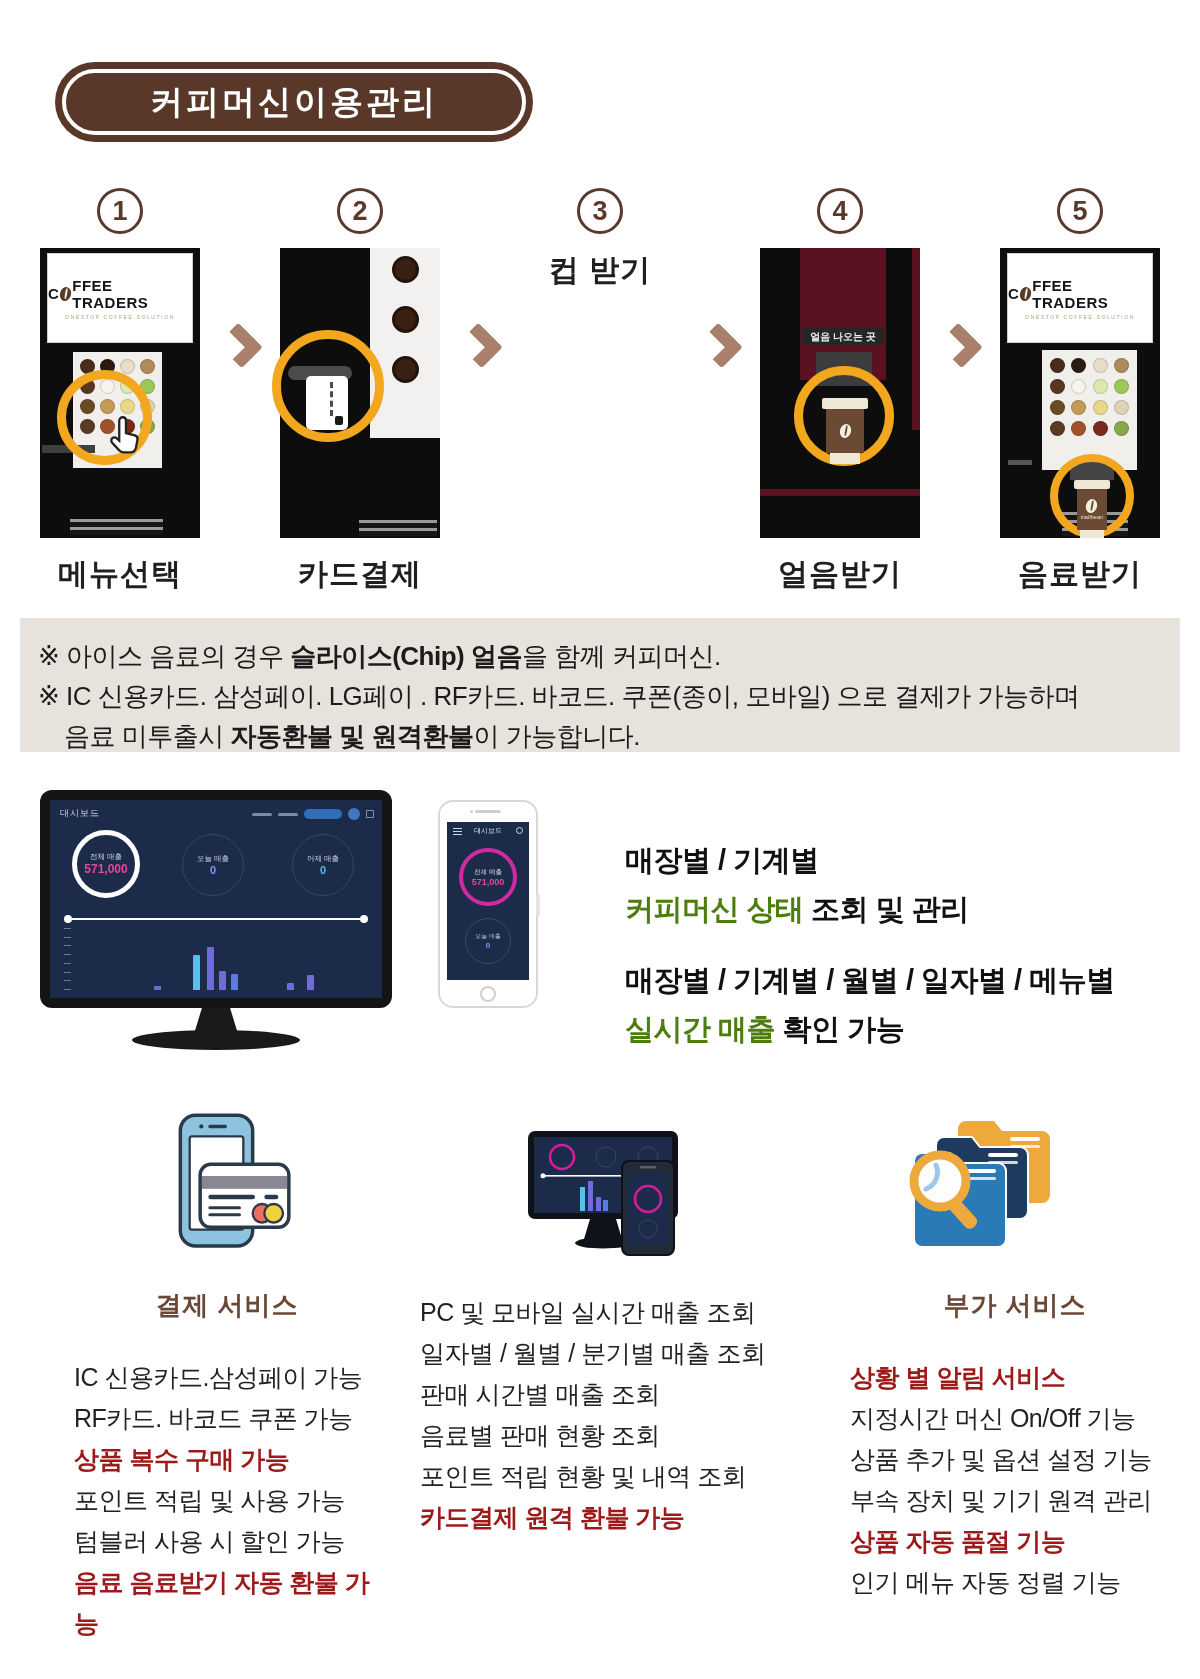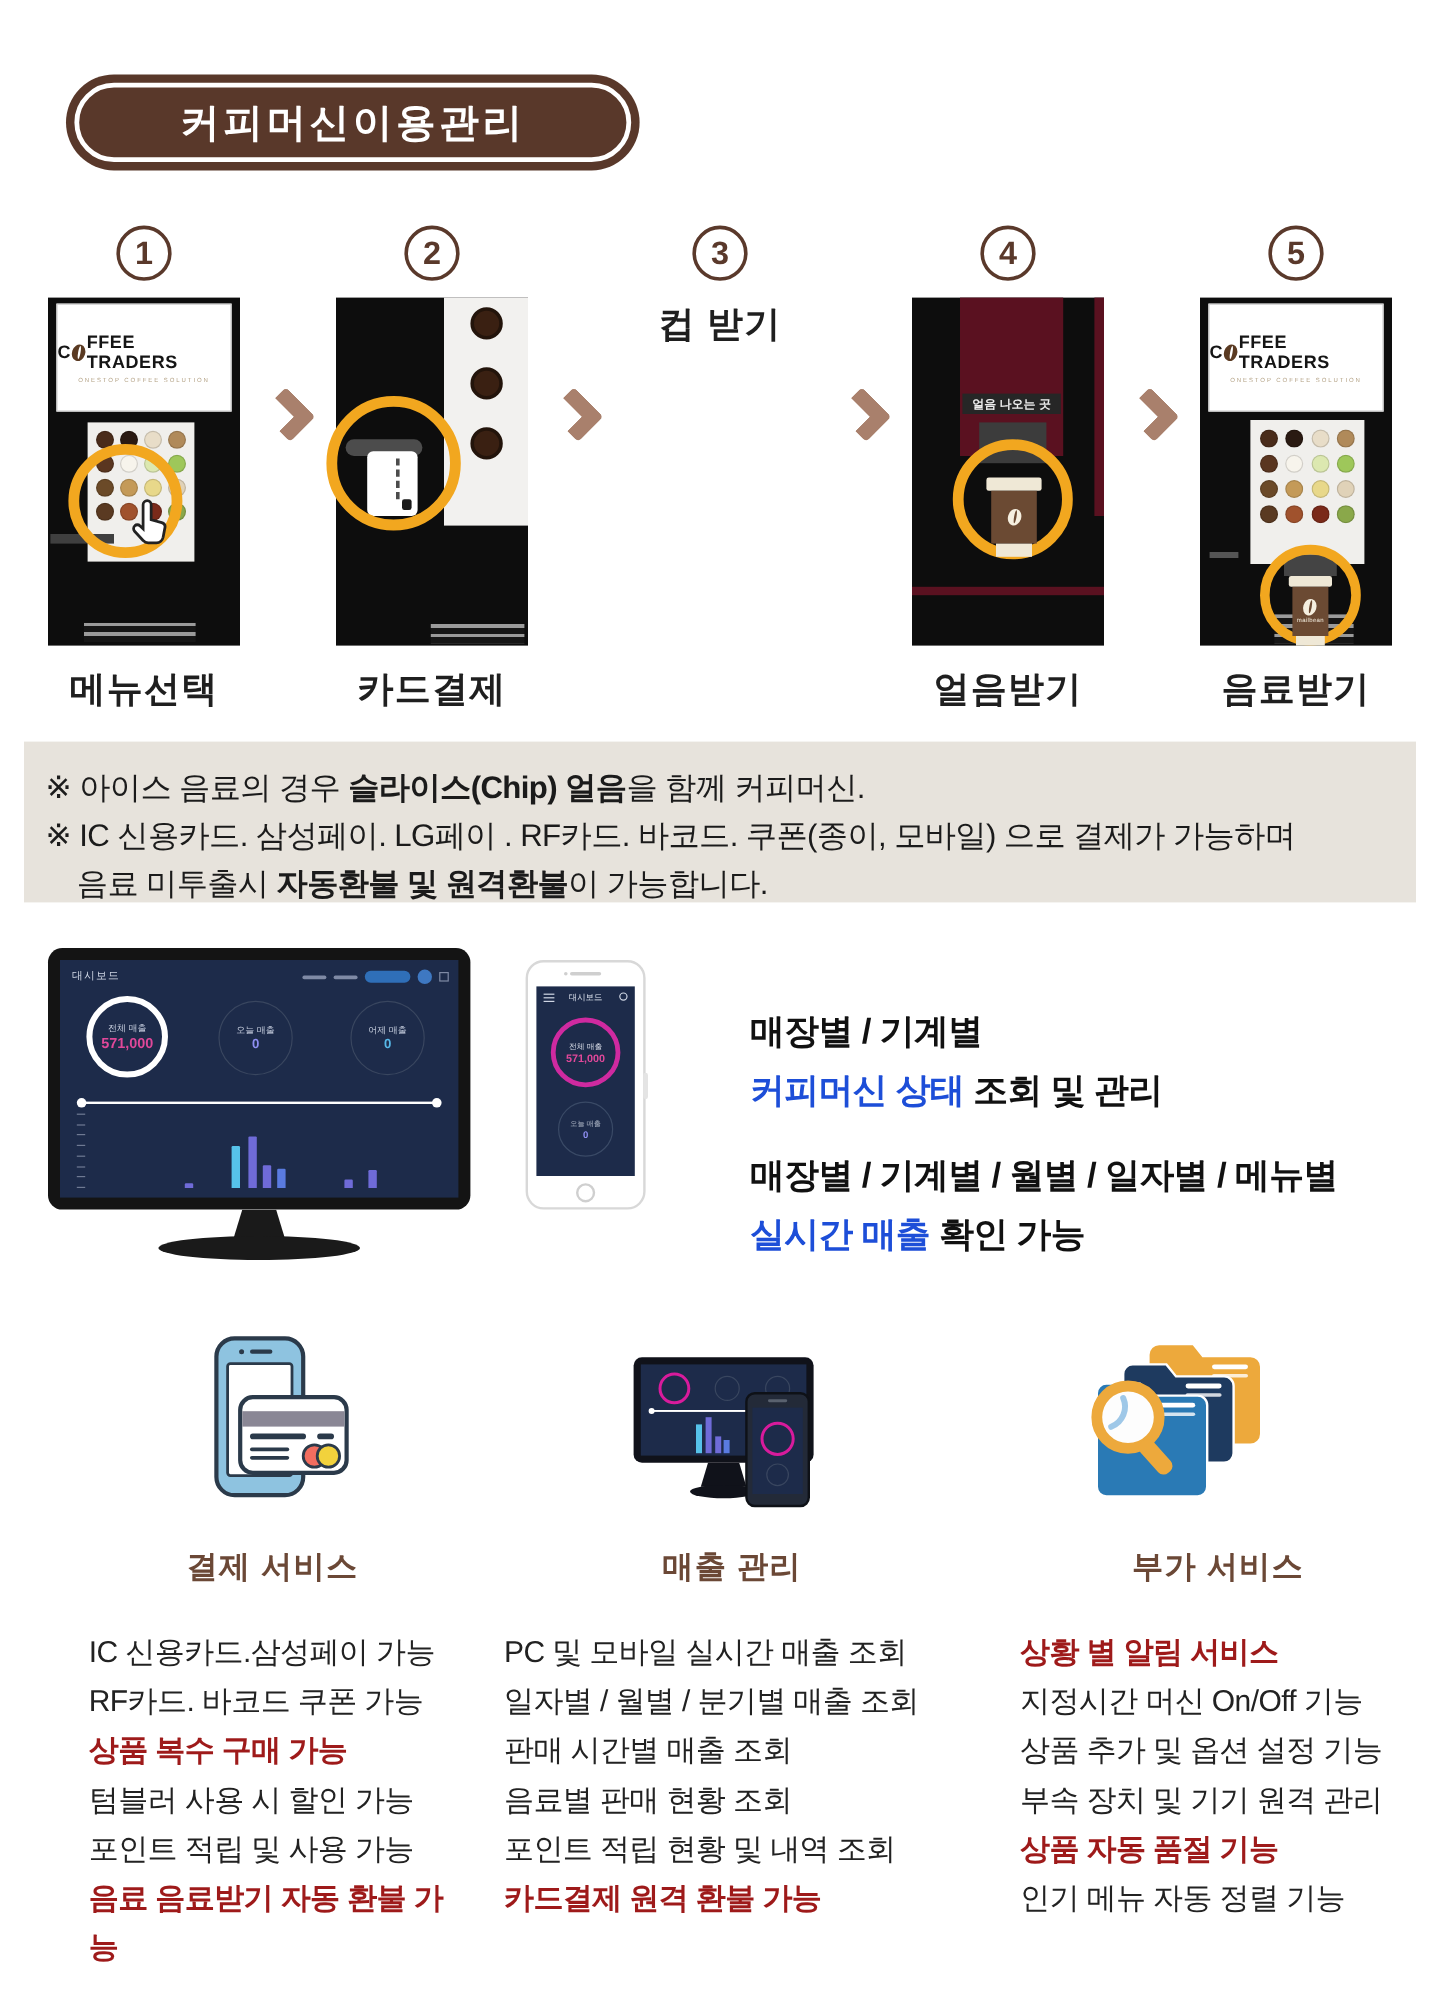--- a/index.html
+++ b/index.html
@@ -142,21 +142,21 @@
     border:1px solid #3a4a66; border-radius:50%; display:flex; flex-direction:column; align-items:center; justify-content:center; }
   .p-ring2 .lbl { font-size:6px; color:#aeb6c6; }
   .p-ring2 .val { font-size:8px; font-weight:700; color:#8f8ff2; }
   .phone-big .home { position:absolute; left:50%; bottom:4px; transform:translateX(-50%); width:16px; height:16px;
     border:2px solid #cfcfcf; border-radius:50%; }
   .phone-big .side-btn { position:absolute; right:-4px; top:92px; width:4px; height:22px; background:#e4e4e4; border-radius:2px; }
 
   .feature-text { position:absolute; left:625px; top:836px; width:560px; color:#111; }
   .feature-text p { font-size:29px; line-height:49px; font-weight:600; letter-spacing:-0.5px; }
   .feature-text .gap { height:22px; }
-  .red { color:#1d4ed8; font-weight:800; }
+  .red { color:#4d7c0f; font-weight:800; }
 
   
   .services { position:absolute; left:0; top:1080px; width:1200px; display:flex; }
   .svc { display:flex; flex-direction:column; }
   .svc1 { width:330px; margin-left:62px; }
   .svc2 { width:380px; margin-left:28px; }
   .svc3 { width:330px; margin-left:50px; }
   .svc-icon { height:178px; display:flex; align-items:flex-end; justify-content:center; }
   .svc3 .svc-icon { transform:translateX(-30px); }
   .svc h3 { margin-top:30px; text-align:center; font-size:26px; font-weight:800; color:#6b4836; letter-spacing:1px; }
@@ -415,22 +415,22 @@
           <rect x="44" y="90" width="28" height="2.6" rx="1.3" fill="#2b3a4a"></rect>
           <circle cx="90" cy="90" r="8" fill="#f26d5f" stroke="#2b3a4a" stroke-width="2"></circle>
           <circle cx="100" cy="90" r="8" fill="#f2d23c" stroke="#2b3a4a" stroke-width="2"></circle>
         </svg>
       </div>
       <h3>결제 서비스</h3>
       <ul class="svc-list">
         <li>IC 신용카드.삼성페이 가능</li>
         <li>RF카드. 바코드 쿠폰 가능</li>
         <li class="em">상품 복수 구매 가능</li>
+        <li>포인트 적립 및 사용 가능</li>
         <li>텀블러 사용 시 할인 가능</li>
-        <li>포인트 적립 및 사용 가능</li>
         <li class="em">음료 음료받기 자동 환불 가능</li>
       </ul>
     </div>
 
     <div class="svc svc2">
       <div class="svc-icon">
         <svg width="200" height="145" viewBox="0 0 200 145">
           <rect x="18" y="18" width="150" height="88" rx="7" fill="#10121a"></rect>
           <rect x="24" y="24" width="138" height="76" fill="#1d2b4a"></rect>
           <circle cx="52" cy="44" r="12" fill="none" stroke="#d81b9c" stroke-width="2.5"></circle>
@@ -444,21 +444,20 @@
           <rect x="93" y="87" width="5" height="11" fill="#5a7be0"></rect>
           <polygon points="80,106 106,106 112,126 74,126" fill="#10121a"></polygon>
           <ellipse cx="93" cy="130" rx="28" ry="5.5" fill="#10121a"></ellipse>
           <rect x="112" y="48" width="52" height="94" rx="7" fill="#232a38" stroke="#0e1117" stroke-width="2"></rect>
           <rect x="117" y="60" width="42" height="72" fill="#1d2b4a"></rect>
           <circle cx="138" cy="86" r="13" fill="none" stroke="#d81b9c" stroke-width="2.5"></circle>
           <circle cx="138" cy="116" r="9" fill="none" stroke="#39465f" stroke-width="1"></circle>
           <rect x="130" y="53" width="16" height="2.5" rx="1.2" fill="#59616e"></rect>
         </svg>
       </div>
-      <h3>매출 관리</h3>
       <ul class="svc-list">
         <li>PC 및 모바일 실시간 매출 조회</li>
         <li>일자별 / 월별 / 분기별 매출 조회</li>
         <li>판매 시간별 매출 조회</li>
         <li>음료별 판매 현황 조회</li>
         <li>포인트 적립 현황 및 내역 조회</li>
         <li class="em">카드결제 원격 환불 가능</li>
       </ul>
     </div>
 

